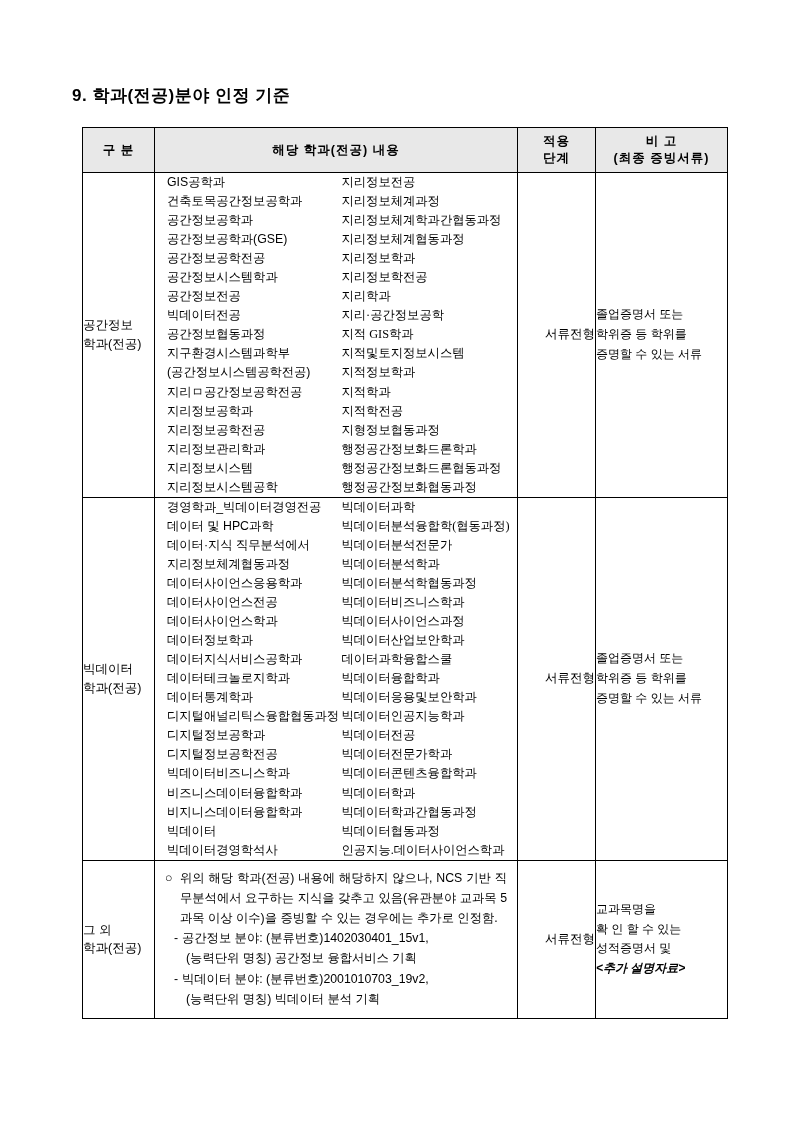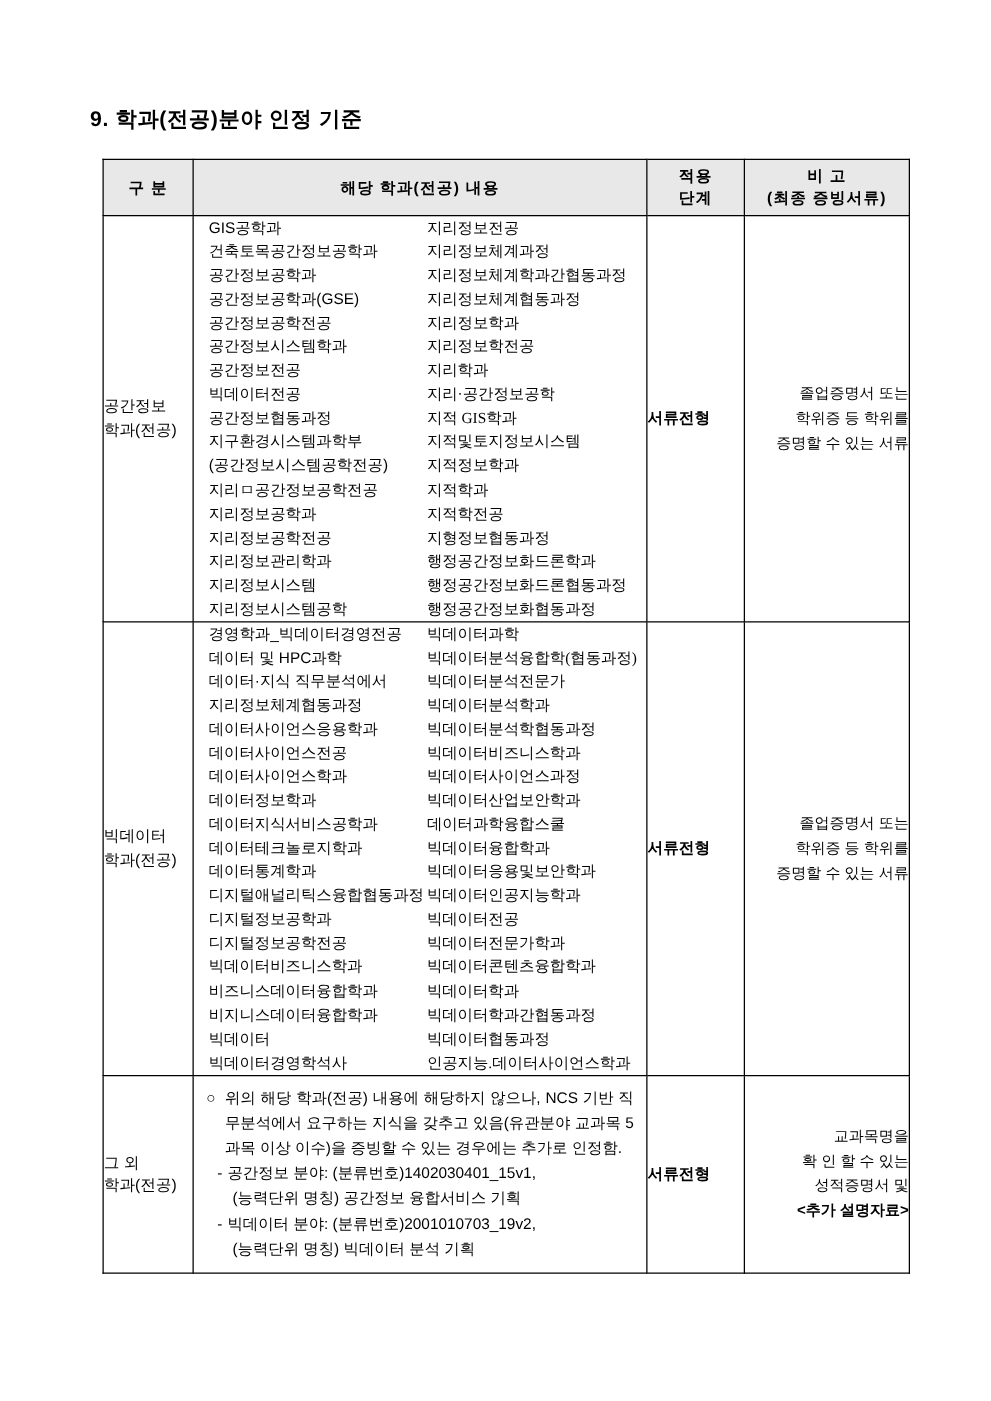--- a/index.html
+++ b/index.html
@@ -59,26 +59,25 @@
   .col-content { width: 363px; }
   .col-stage { width: 78px; }
   .col-note { width: 132px; }
 
   td.divcell {
     text-align: left;
     font-size: 12.5px;
     line-height: 1.5;
   }
   td.stagecell {
+    text-align: right;
+    font-size: 12.5px;
+  }
+  td.notecell {
     text-align: left;
-    font-size: 12.5px;
-    font-weight: bold;
-  }
-  td.notecell {
-    text-align: right;
     font-size: 12px;
     line-height: 1.65;
   }
   td.contentcell {
     padding: 10px 0 10px 0;
   }
   .cols {
     display: flex;
     flex-direction: row;
   }
@@ -124,20 +123,21 @@
     text-align: right;
     padding-right: 4px;
     box-sizing: border-box;
   }
   .etc-body .sub .txt { flex: 1 1 auto; }
   .etc-body .sub2 {
     padding-left: 21px;
   }
   .note-emph {
     font-weight: bold;
+    font-style: italic;
   }
 </style>
 </head>
 <body>
 
 <div class="page">
 
   <div class="doc-title">9. 학과(전공)분야 인정 기준</div>
 
   <table class="main">

